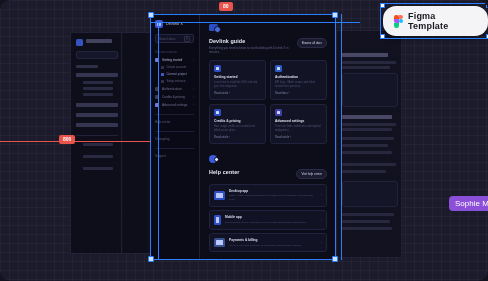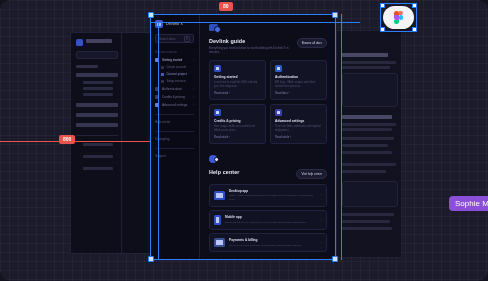--- a/index.html
+++ b/index.html
@@ -413,19 +413,20 @@
     <span class="pill-handle ph-bl"></span>
     <span class="pill-handle ph-br"></span>
     <div id="pill">
       <span class="figma-logo">
         <i class="fg1"></i>
           <i class="fg2"></i>
           <i class="fg3"></i>
           <i class="fg4"></i>
           <i class="fg5"></i>
       </span>
+      <span class="label">Figma Template</span>
 
   </div>
 
   <div class="cur-label" id="lbl-sophie">Sophie Moore</div>
 
 </div>
 
 </div>
 </body></html>

